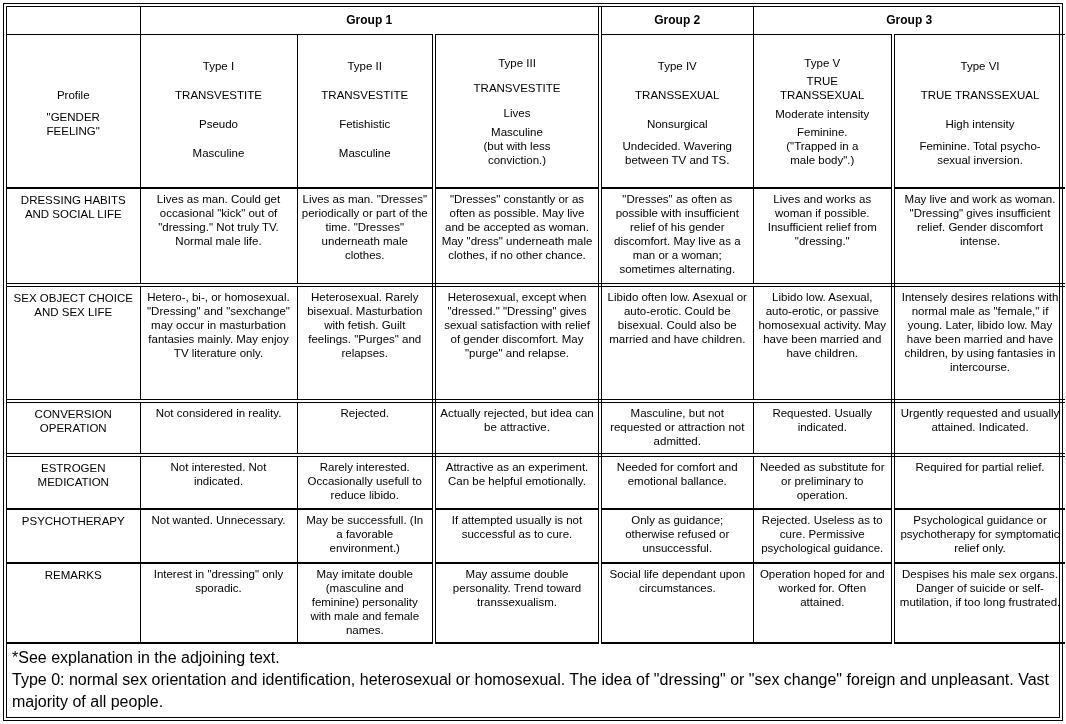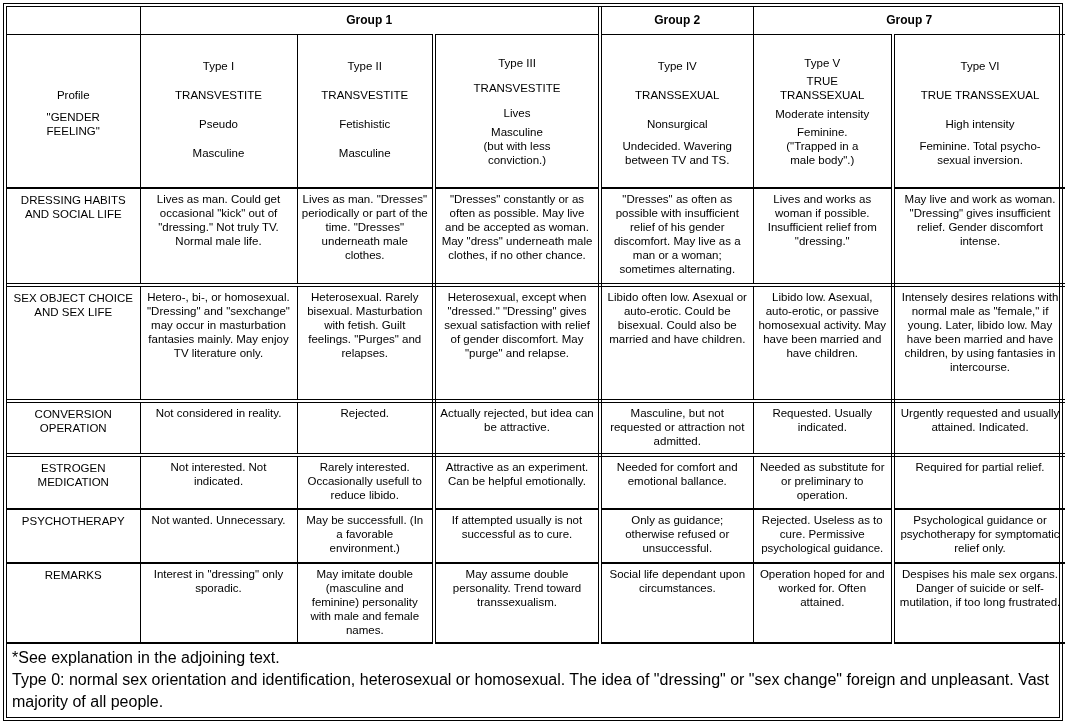--- a/index.html
+++ b/index.html
@@ -82,21 +82,21 @@
           <col class="cw5">
           <col class="cw6">
       </colgroup>
 
       <tbody>
 
       <tr class="group-row">
         <td class="col0"></td>
         <td class="col3" colspan="3">Group 1</td>
         <td class="col4">Group 2</td>
-        <td class="col6" colspan="2">Group 7</td>
+        <td class="col6" colspan="2">Group 3</td>
       </tr>
 
       <tr class="profile-row">
         <td class="col0">
           <div class="slots">
             <div class="slot"></div>
             <div class="slot">Profile</div>
             <div class="slot">"GENDER FEELING"</div>
             <div class="slot"></div>
           </div>

